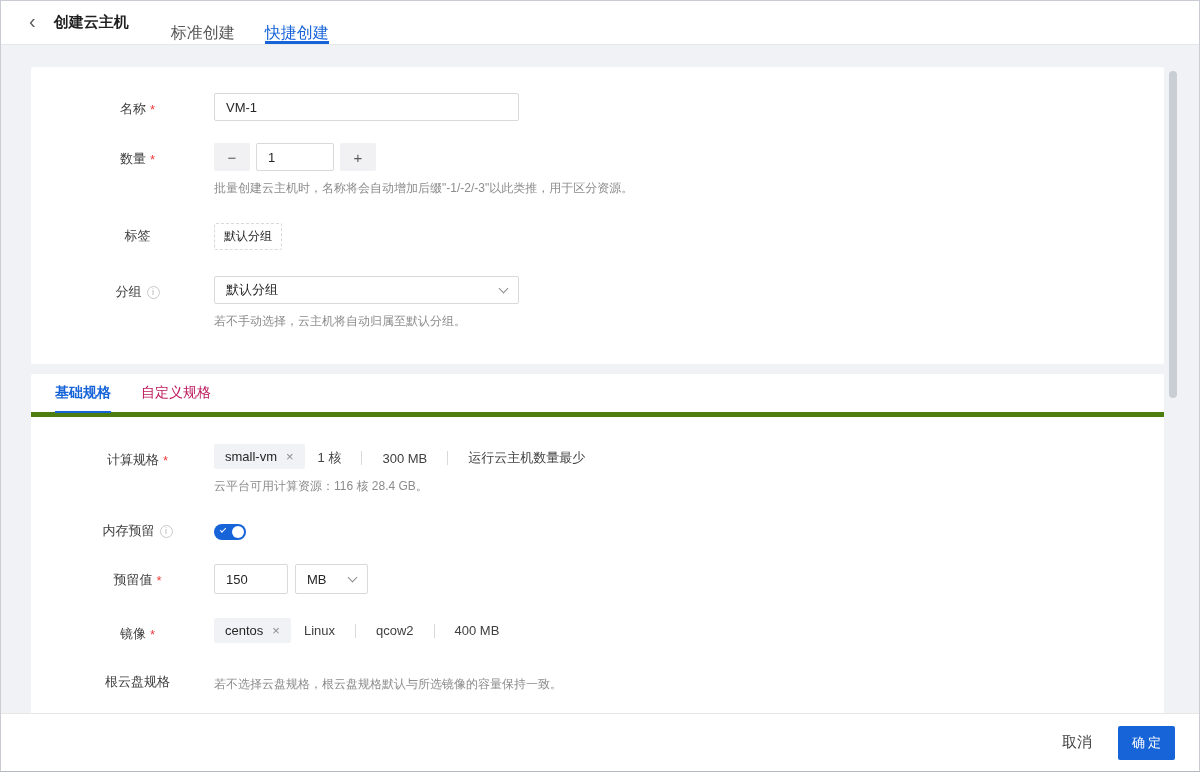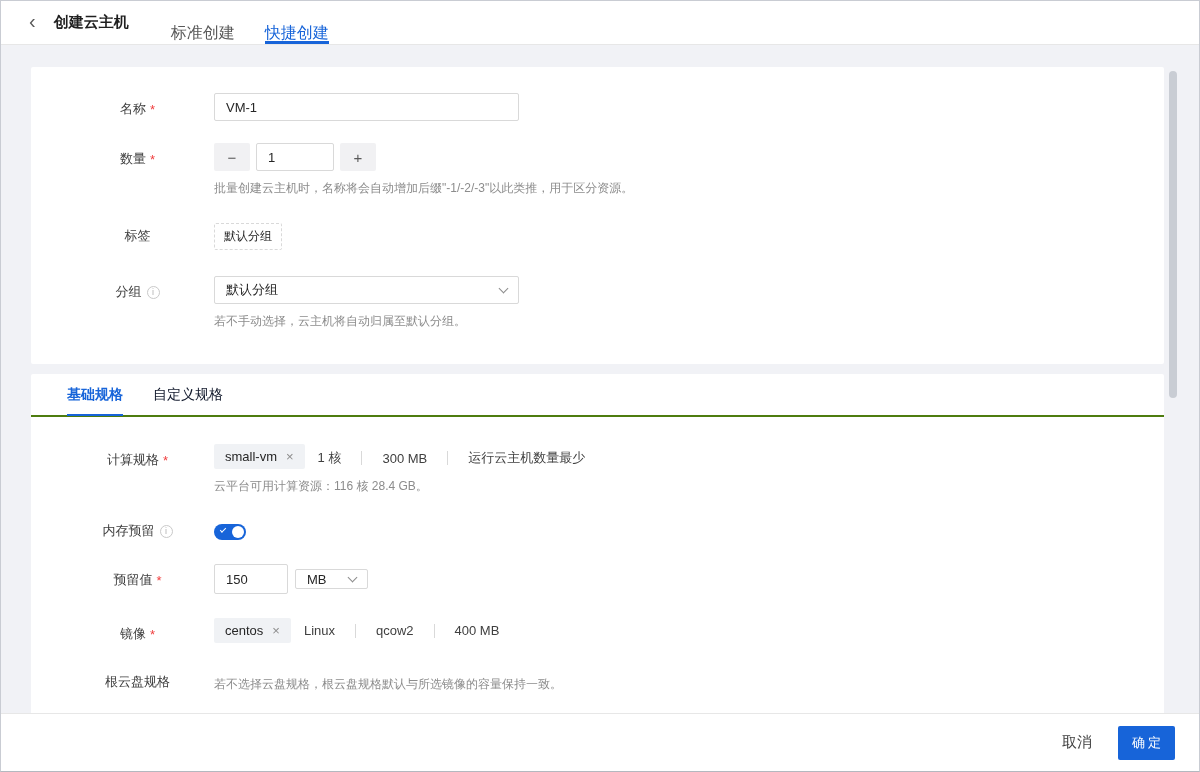--- a/index.html
+++ b/index.html
@@ -63,22 +63,22 @@
           cursor:pointer; font-family:inherit; }
   .dashed-btn.big { padding:6px 13px; font-size:13px; }
 
   .select { height:28px; border:1px solid #d9d9d9; border-radius:2px; background:#fff;
           display:inline-flex; align-items:center; justify-content:space-between;
           padding:0 11px; font-size:13px; color:#262626; cursor:pointer; }
   .chev { width:7px; height:7px; border-right:1.5px solid #8c8c8c;
           border-bottom:1.5px solid #8c8c8c; transform:rotate(45deg); margin-top:-4px; }
 
   
-  .tabs { display:flex; padding:0 36px; border-bottom:2px solid #4d7c0f; height:43px; }
-  .tab { margin-right:30px; font-size:14px; color:#0f172a; display:flex;
+  .tabs { display:flex; padding:0 24px; border-bottom:5px solid #4d7c0f; height:43px; }
+  .tab { margin-right:30px; font-size:14px; color:#be185d; display:flex;
           align-items:center; position:relative; cursor:pointer; }
   .tab.active { color:var(--accent); font-weight:bold; }
   .tab.active::after { content:""; position:absolute; left:0; right:0; bottom:-1px;
           height:2px; background:var(--accent); }
   .card2-body { padding:27px 30px 30px; }
 
   .chip { display:inline-flex; align-items:center; gap:9px; background:#f0f2f5;
           border-radius:2px; padding:5px 11px; font-size:13px; color:#262626; }
   .chip .x { color:#8c8c8c; cursor:pointer; font-size:13px; line-height:1; }
   .chiprow { display:flex; align-items:flex-start; }
@@ -88,21 +88,21 @@
 
   .toggle { width:32px; height:16px; border-radius:9px; background:var(--accent);
           position:relative; cursor:pointer; display:inline-block; margin-top:5px; }
   .toggle .knob { position:absolute; right:2px; top:2px; width:12px; height:12px;
           border-radius:50%; background:#fff; }
   .toggle .tick { position:absolute; left:6px; top:4px; width:6px; height:3px;
           border-left:1.5px solid #fff; border-bottom:1.5px solid #fff;
           transform:rotate(-45deg); }
 
   .small-input { width:74px; height:30px; }
-  .unit-select { width:73px; height:20px; margin-left:7px; }
+  .unit-select { width:73px; height:30px; margin-left:7px; }
 
   
   .footer { flex:0 0 58px; background:#fff; border-top:1px solid #e7e7e7;
           display:flex; align-items:center; justify-content:flex-end;
           padding-right:24px; gap:26px; }
   .cancel { font-size:15px; color:#404040; cursor:pointer; background:none; border:none;
           font-family:inherit; }
   .ok { background:var(--accent); color:#fff; font-size:13px; border:none;
           border-radius:2px; padding:8px 11px 8px 14px; letter-spacing:3px;
           cursor:pointer; font-family:inherit; }

